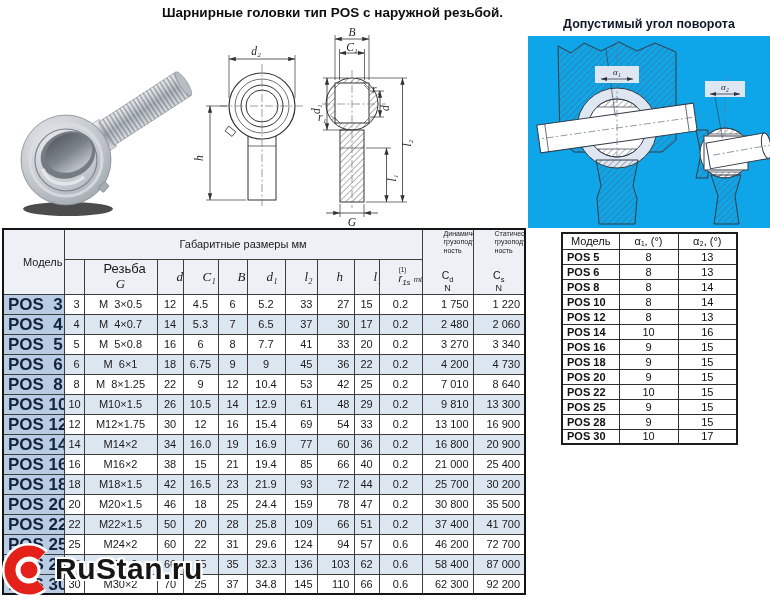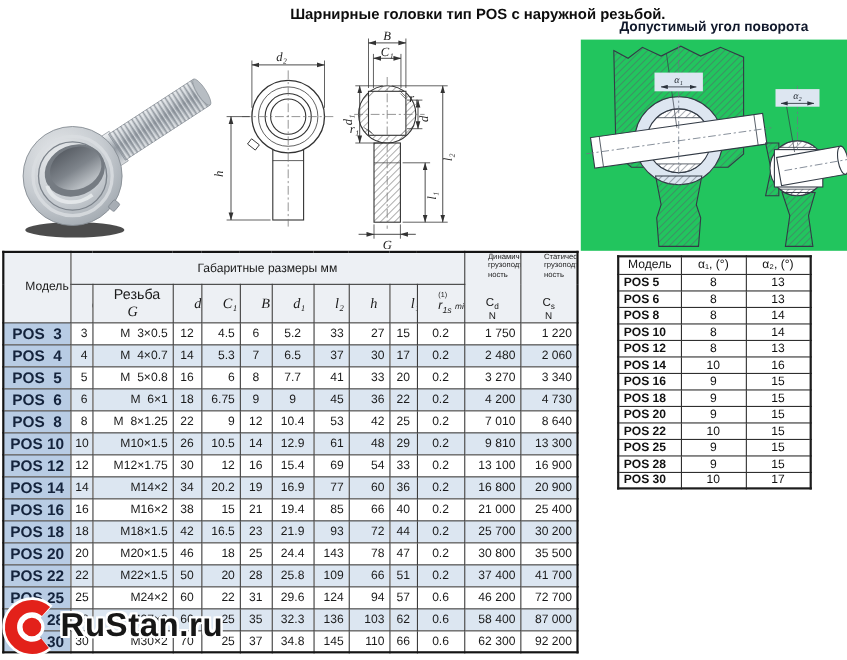--- a/index.html
+++ b/index.html
@@ -1,41 +1,41 @@
 <!DOCTYPE html>
 <html><head>
 <meta charset="utf-8">
 <style>
   *{margin:0;padding:0;box-sizing:border-box}
   html,body{width:770px;height:600px}
   body{position:relative;background:#fff;font-family:"Liberation Sans",sans-serif;overflow:hidden;color:#1a1a1a}
   .page{position:absolute;inset:0;background:#fff}
 
-  .title{position:absolute;left:60px;top:5px;width:545px;text-align:right;font-size:13.5px;font-weight:bold;color:#0d0d0d}
+  .title{position:absolute;left:60px;top:5px;width:545px;text-align:center;font-size:13.5px;font-weight:bold;color:#0d0d0d}
   .angle-title{position:absolute;left:528px;top:17px;width:242px;text-align:center;font-size:12.5px;font-weight:bold;color:#0f172a}
-  .angle-panel{position:absolute;left:528px;top:36px;width:242px;height:192px;background:#22c55e}
+  .angle-panel{position:absolute;left:528px;top:36px;width:242px;height:192px;background:#0ea5e9}
 
   .photo{position:absolute;left:6px;top:56px}
   .drawing{position:absolute;left:190px;top:26px}
   .drawing text{font-family:"Liberation Serif",serif;font-style:italic;font-size:11.5px;fill:#1d1d1d}
   .panel-svg text{font-family:"Liberation Serif",serif;font-style:italic;font-size:9px;fill:#20272f}
 
   
   .main-table{position:absolute;left:2px;top:228px;width:524px;border-collapse:collapse;table-layout:fixed;
               font-size:11px;border:2px solid #141414}
   .main-table th,.main-table td{border:1px solid #3d3d3d;overflow:hidden;vertical-align:middle}
   .main-table thead th{background:#edf0f4;font-weight:400;text-align:center;padding:0 19px}
   .main-table thead tr:first-child th{height:27px}
   .main-table thead tr:last-child th{height:25px}
   .main-table td{height:20px;padding:0 4px;background:#fff;line-height:1}
   .main-table tbody tr:nth-child(even) td{background:#dce6f1}
-  .a-model{background:#b8cce4 !important;font-weight:700;text-align:center;padding-left:7px;white-space:pre;font-size:14px;color:#14233c}
+  .a-model{background:#b8cce4 !important;font-weight:700;text-align:center;padding-left:7px;white-space:pre;font-size:17px;color:#14233c}
   .a-r{text-align:right}
   .a-c{text-align:center}
-  .a-l{text-align:right;white-space:pre}
+  .a-l{text-align:center;white-space:pre}
   .dim{font-family:"Liberation Serif",serif;font-style:italic;font-size:13px;font-weight:400}
   .th-group,.th-model{font-size:11px}
   .thread-word{font-size:13px;line-height:1.1}
   .th-cap{padding:1px 0}
   .cap-label{font-size:7px;line-height:1.18;color:#222;padding:0 2px}
   .cap-sym{font-size:10.5px;line-height:1.1;margin-top:15px}
   .cap-sym sub{font-size:7.5px}
   .cap-unit{font-size:9px;line-height:1.1}
   .r-sup{font-size:6.5px;text-align:right;line-height:1;padding-right:2px}
   .r-main{font-family:Liberation Sans, sans-serif;font-style:italic;font-size:11px;line-height:1}
@@ -417,21 +417,21 @@
           <td class="a-c">33</td>
           <td class="a-c">0.2</td>
           <td class="a-r">13 100</td>
           <td class="a-r">16 900</td>
         </tr>
         <tr>
           <td class="a-model">POS 14</td>
           <td class="a-r">14</td>
           <td class="a-l">M14×2</td>
           <td class="a-c">34</td>
-          <td class="a-l">20.2</td>
+          <td class="a-l">16.0</td>
           <td class="a-c">19</td>
           <td class="a-c">16.9</td>
           <td class="a-r">77</td>
           <td class="a-r">60</td>
           <td class="a-c">36</td>
           <td class="a-c">0.2</td>
           <td class="a-r">16 800</td>
           <td class="a-r">20 900</td>
         </tr>
         <tr>
@@ -465,21 +465,21 @@
           <td class="a-r">30 200</td>
         </tr>
         <tr>
           <td class="a-model">POS 20</td>
           <td class="a-r">20</td>
           <td class="a-l">M20×1.5</td>
           <td class="a-c">46</td>
           <td class="a-l">18</td>
           <td class="a-c">25</td>
           <td class="a-c">24.4</td>
-          <td class="a-r">143</td>
+          <td class="a-r">159</td>
           <td class="a-r">78</td>
           <td class="a-c">47</td>
           <td class="a-c">0.2</td>
           <td class="a-r">30 800</td>
           <td class="a-r">35 500</td>
         </tr>
         <tr>
           <td class="a-model">POS 22</td>
           <td class="a-r">22</td>
           <td class="a-l">M22×1.5</td>

